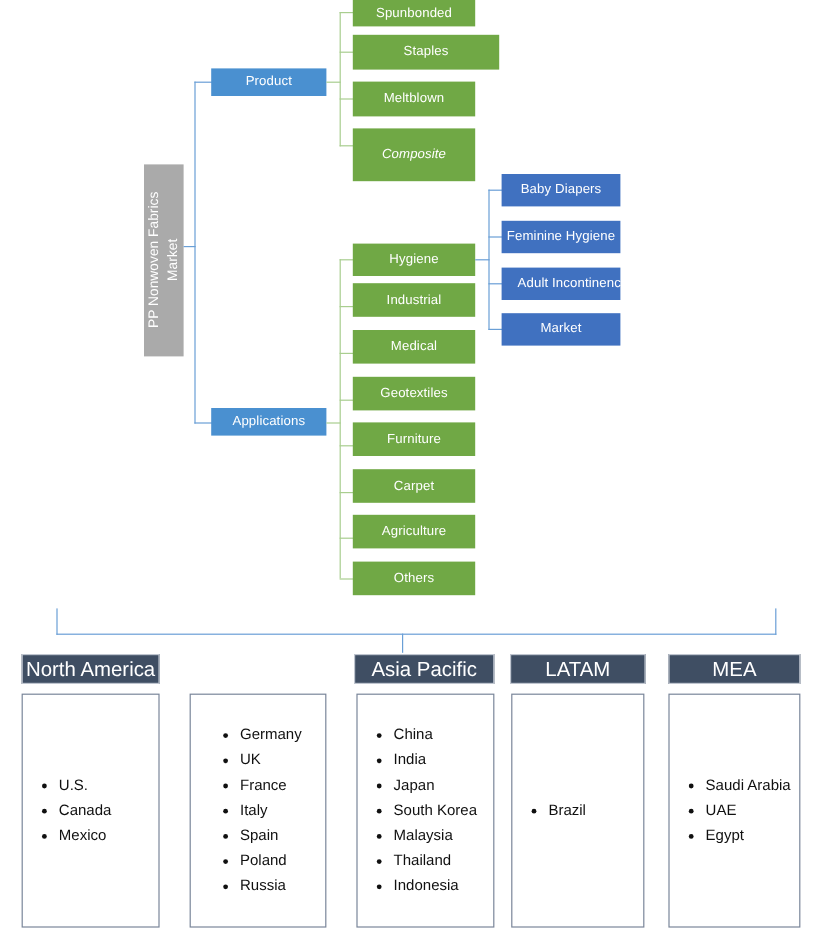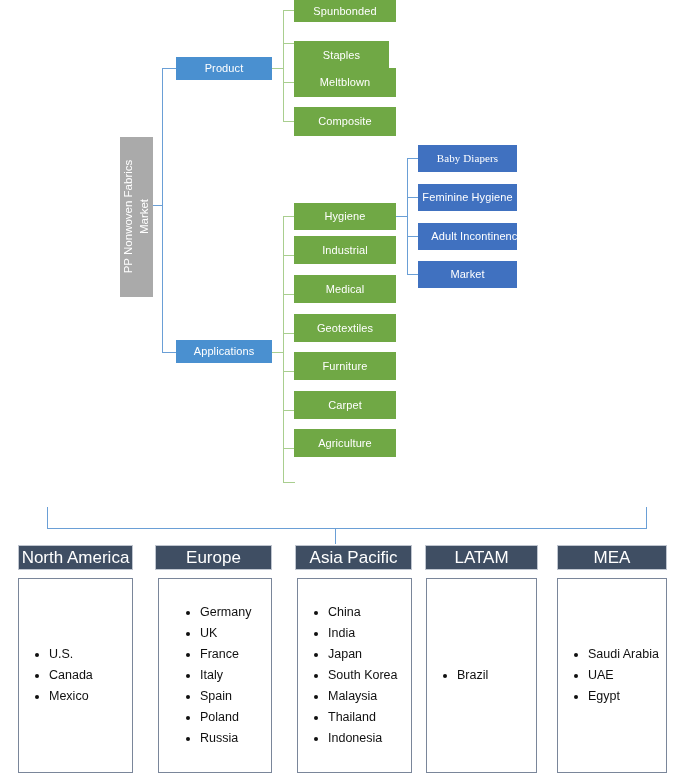--- a/index.html
+++ b/index.html
@@ -127,27 +127,27 @@
   <div class="ln h green-l" style="left:272px; top:68px; width:12px;"></div>
   <div class="ln v green-l" style="left:283px; top:10px; height:112px;"></div>
   <div class="ln h green-l" style="left:283px; top:10px;  width:12px;"></div>
   <div class="ln h green-l" style="left:283px; top:43px;  width:12px;"></div>
   <div class="ln h green-l" style="left:283px; top:82px;  width:12px;"></div>
   <div class="ln h green-l" style="left:283px; top:121px; width:12px;"></div>
 
   <div class="node green" style="left:294px; top:0px;   width:102px; height:22px;">
     <span>Spunbonded</span>
   </div>
-  <div class="node green" style="left:294px; top:29px;  width:95px; height:29px;margin-top:12px;">
+  <div class="node green" style="left:294px; top:29px;  width:122px; height:29px;">
     <span>Staples</span>
   </div>
   <div class="node green" style="left:294px; top:68px;  width:102px; height:29px;">
     <span>Meltblown</span>
   </div>
-  <div class="node green" style="left:294px; top:107px; width:102px; height:29px;">
+  <div class="node green" style="left:294px; top:107px; width:102px; height:44px;font-style:italic;">
     <span>Composite</span>
   </div>
 
   <div class="ln h green-l" style="left:272px; top:352px; width:12px;"></div>
   <div class="ln v green-l" style="left:283px; top:216px; height:266px;"></div>
   <div class="ln h green-l" style="left:283px; top:216px; width:12px;"></div>
   <div class="ln h green-l" style="left:283px; top:255px; width:12px;"></div>
   <div class="ln h green-l" style="left:283px; top:294px; width:12px;"></div>
   <div class="ln h green-l" style="left:283px; top:333px; width:12px;"></div>
   <div class="ln h green-l" style="left:283px; top:371px; width:12px;"></div>
@@ -169,29 +169,32 @@
   </div>
   <div class="node green" style="left:294px; top:352px; width:102px; height:28px;">
     <span>Furniture</span>
   </div>
   <div class="node green" style="left:294px; top:391px; width:102px; height:28px;">
     <span>Carpet</span>
   </div>
   <div class="node green" style="left:294px; top:429px; width:102px; height:28px;">
     <span>Agriculture</span>
   </div>
+  <div class="node green" style="left:294px; top:468px; width:102px; height:28px;">
+    <span>Others</span>
+  </div>
 
   <div class="ln h blue-d" style="left:396px; top:216px; width:12px;"></div>
   <div class="ln v blue-d" style="left:407px; top:158px; height:117px;"></div>
   <div class="ln h blue-d" style="left:407px; top:158px; width:12px;"></div>
   <div class="ln h blue-d" style="left:407px; top:197px; width:12px;"></div>
   <div class="ln h blue-d" style="left:407px; top:236px; width:12px;"></div>
   <div class="ln h blue-d" style="left:407px; top:274px; width:12px;"></div>
 
-  <div class="node blue2" style="left:418px; top:145px; width:99px; height:27px;font-family:Liberation Serif, serif;">
+  <div class="node blue2" style="left:418px; top:145px; width:99px; height:27px;">
     <span>Baby Diapers</span>
   </div>
   <div class="node blue2" style="left:418px; top:184px; width:99px; height:27px;">
     <span>Feminine  Hygiene</span>
   </div>
   <div class="node blue2" style="left:418px; top:223px; width:99px; height:27px;padding-left:20px;">
     <span>Adult Incontinence</span>
   </div>
   <div class="node blue2" style="left:418px; top:261px; width:99px; height:27px;">
     <span>Market</span>
@@ -206,23 +209,20 @@
     <span>North America</span>
   </div>
   <div class="region-body" style="left:18px; top:578px; width:115px; height:195px;">
     <ul>
       <li>U.S.</li>
       <li>Canada</li>
       <li>Mexico</li>
     </ul>
   </div>
 
-  <div class="region-head" style="left:155px; top:545px; width:117px; height:25px;">
-    <span>Europe</span>
-  </div>
   <div class="region-body" style="left:158px; top:578px; width:114px; height:195px;padding-left:27px;">
     <ul>
       <li>Germany</li>
       <li>UK</li>
       <li>France</li>
       <li>Italy</li>
       <li>Spain</li>
       <li>Poland</li>
       <li>Russia</li>
     </ul>

